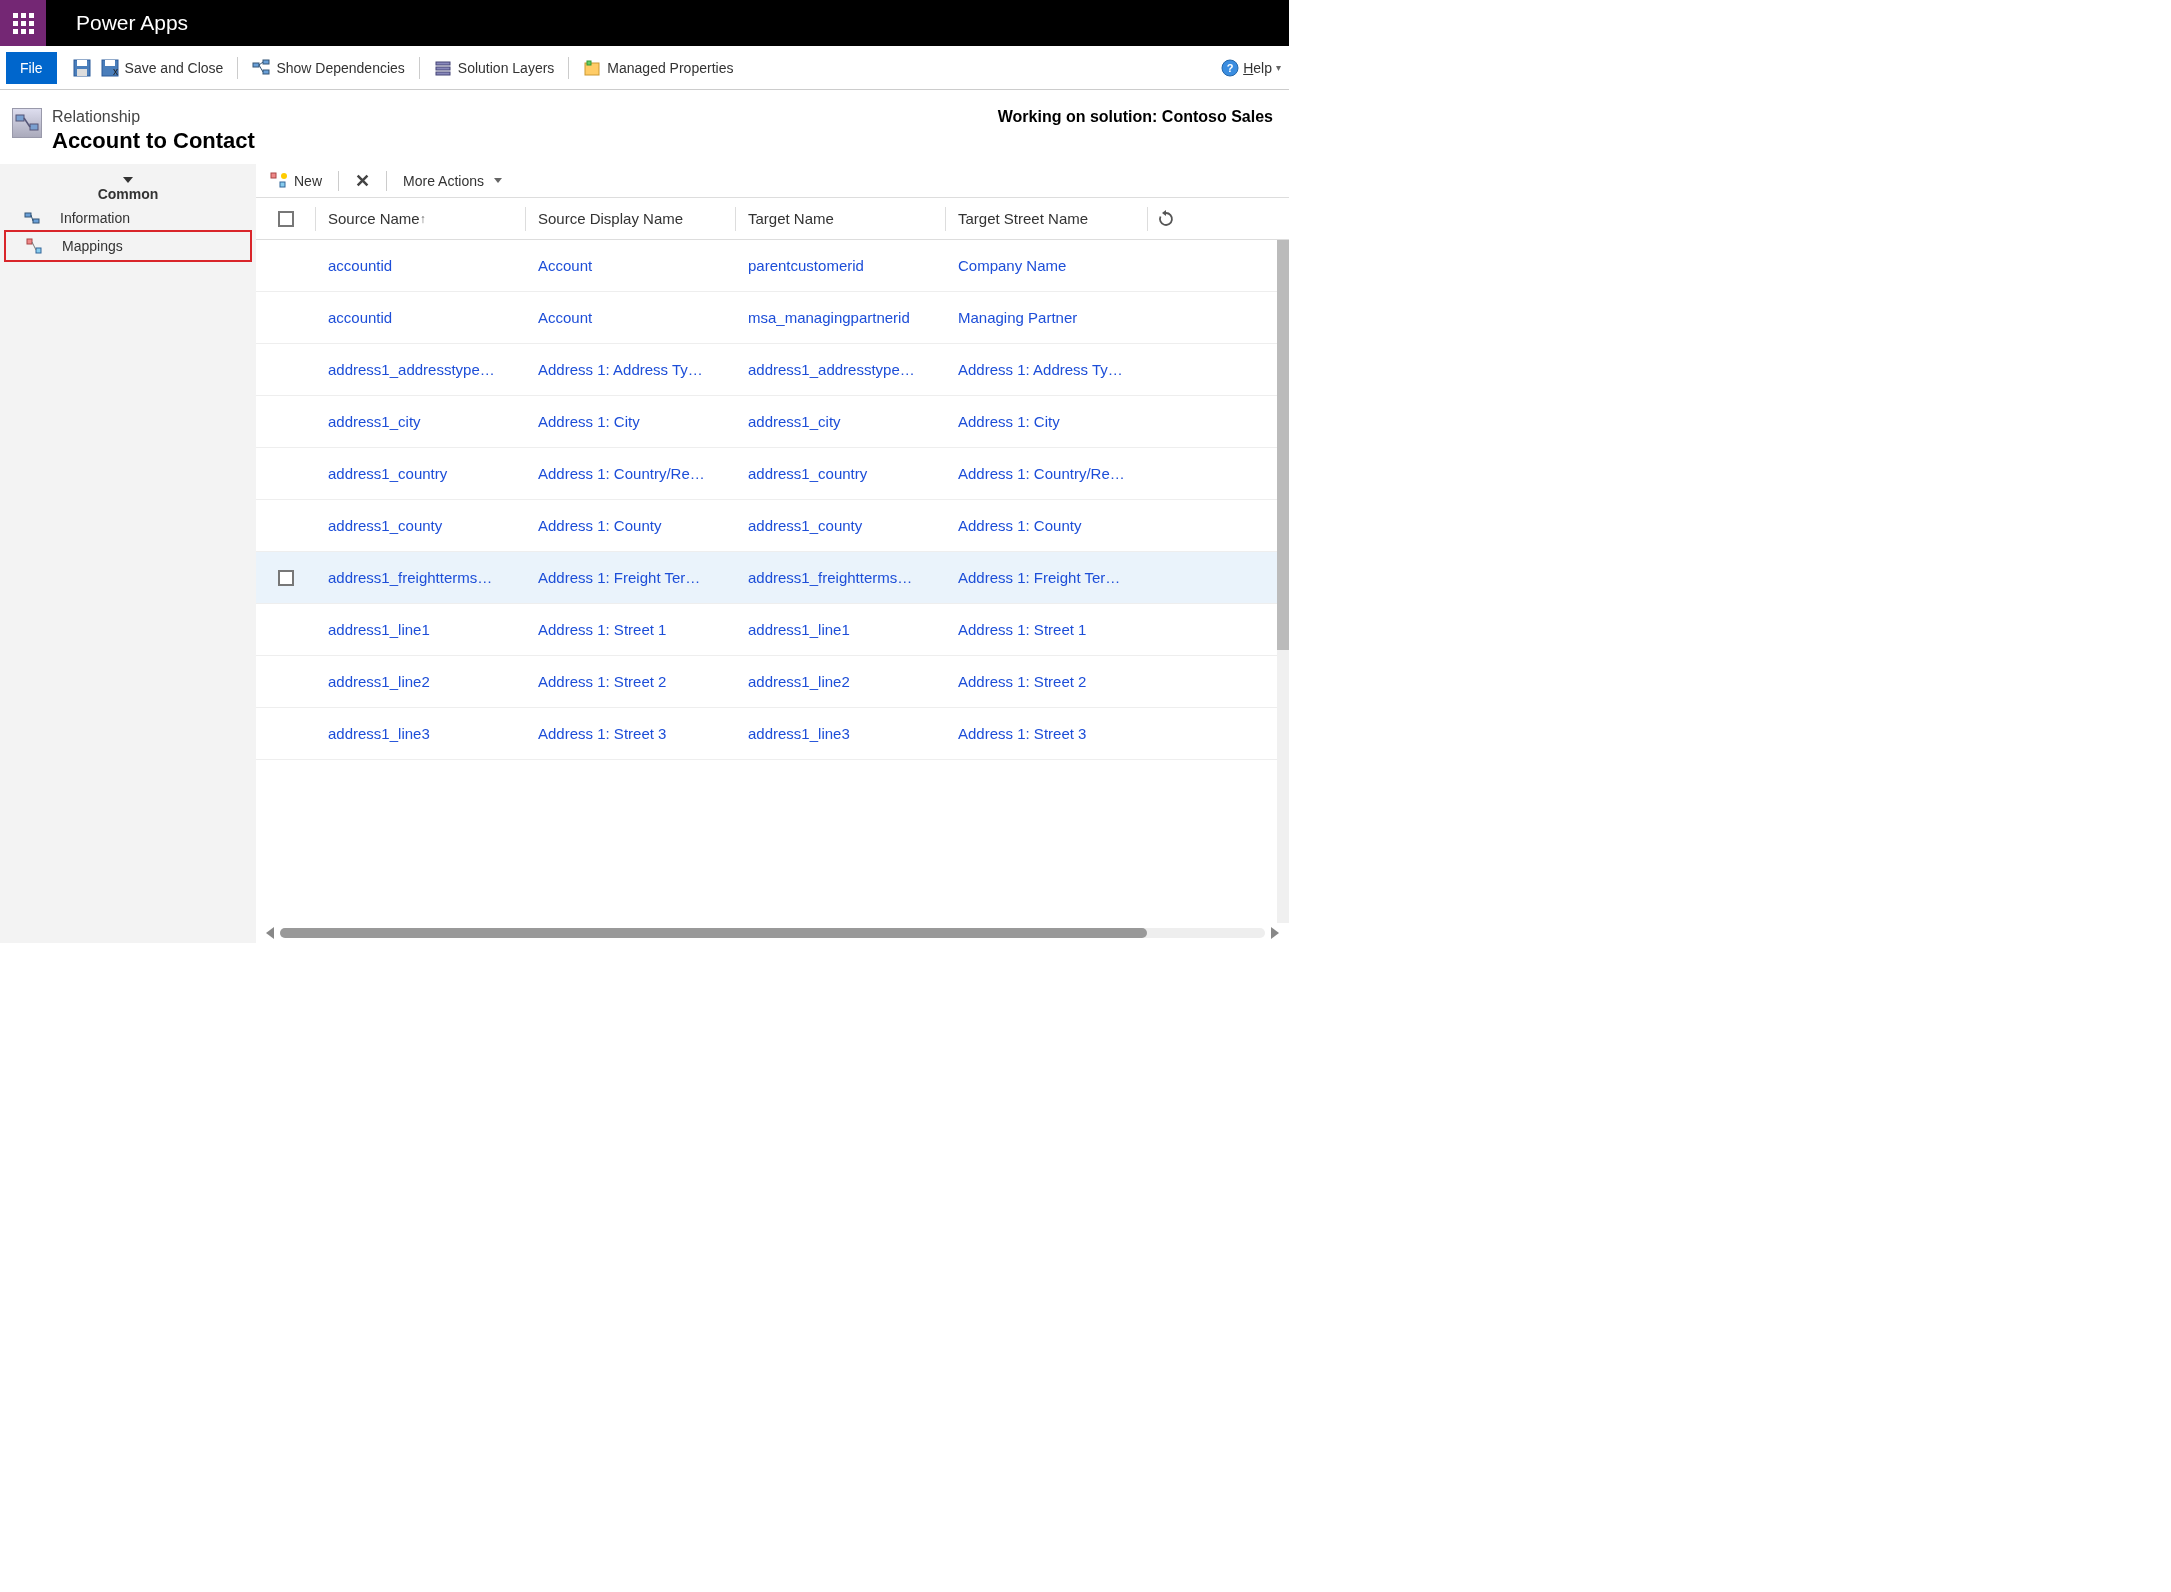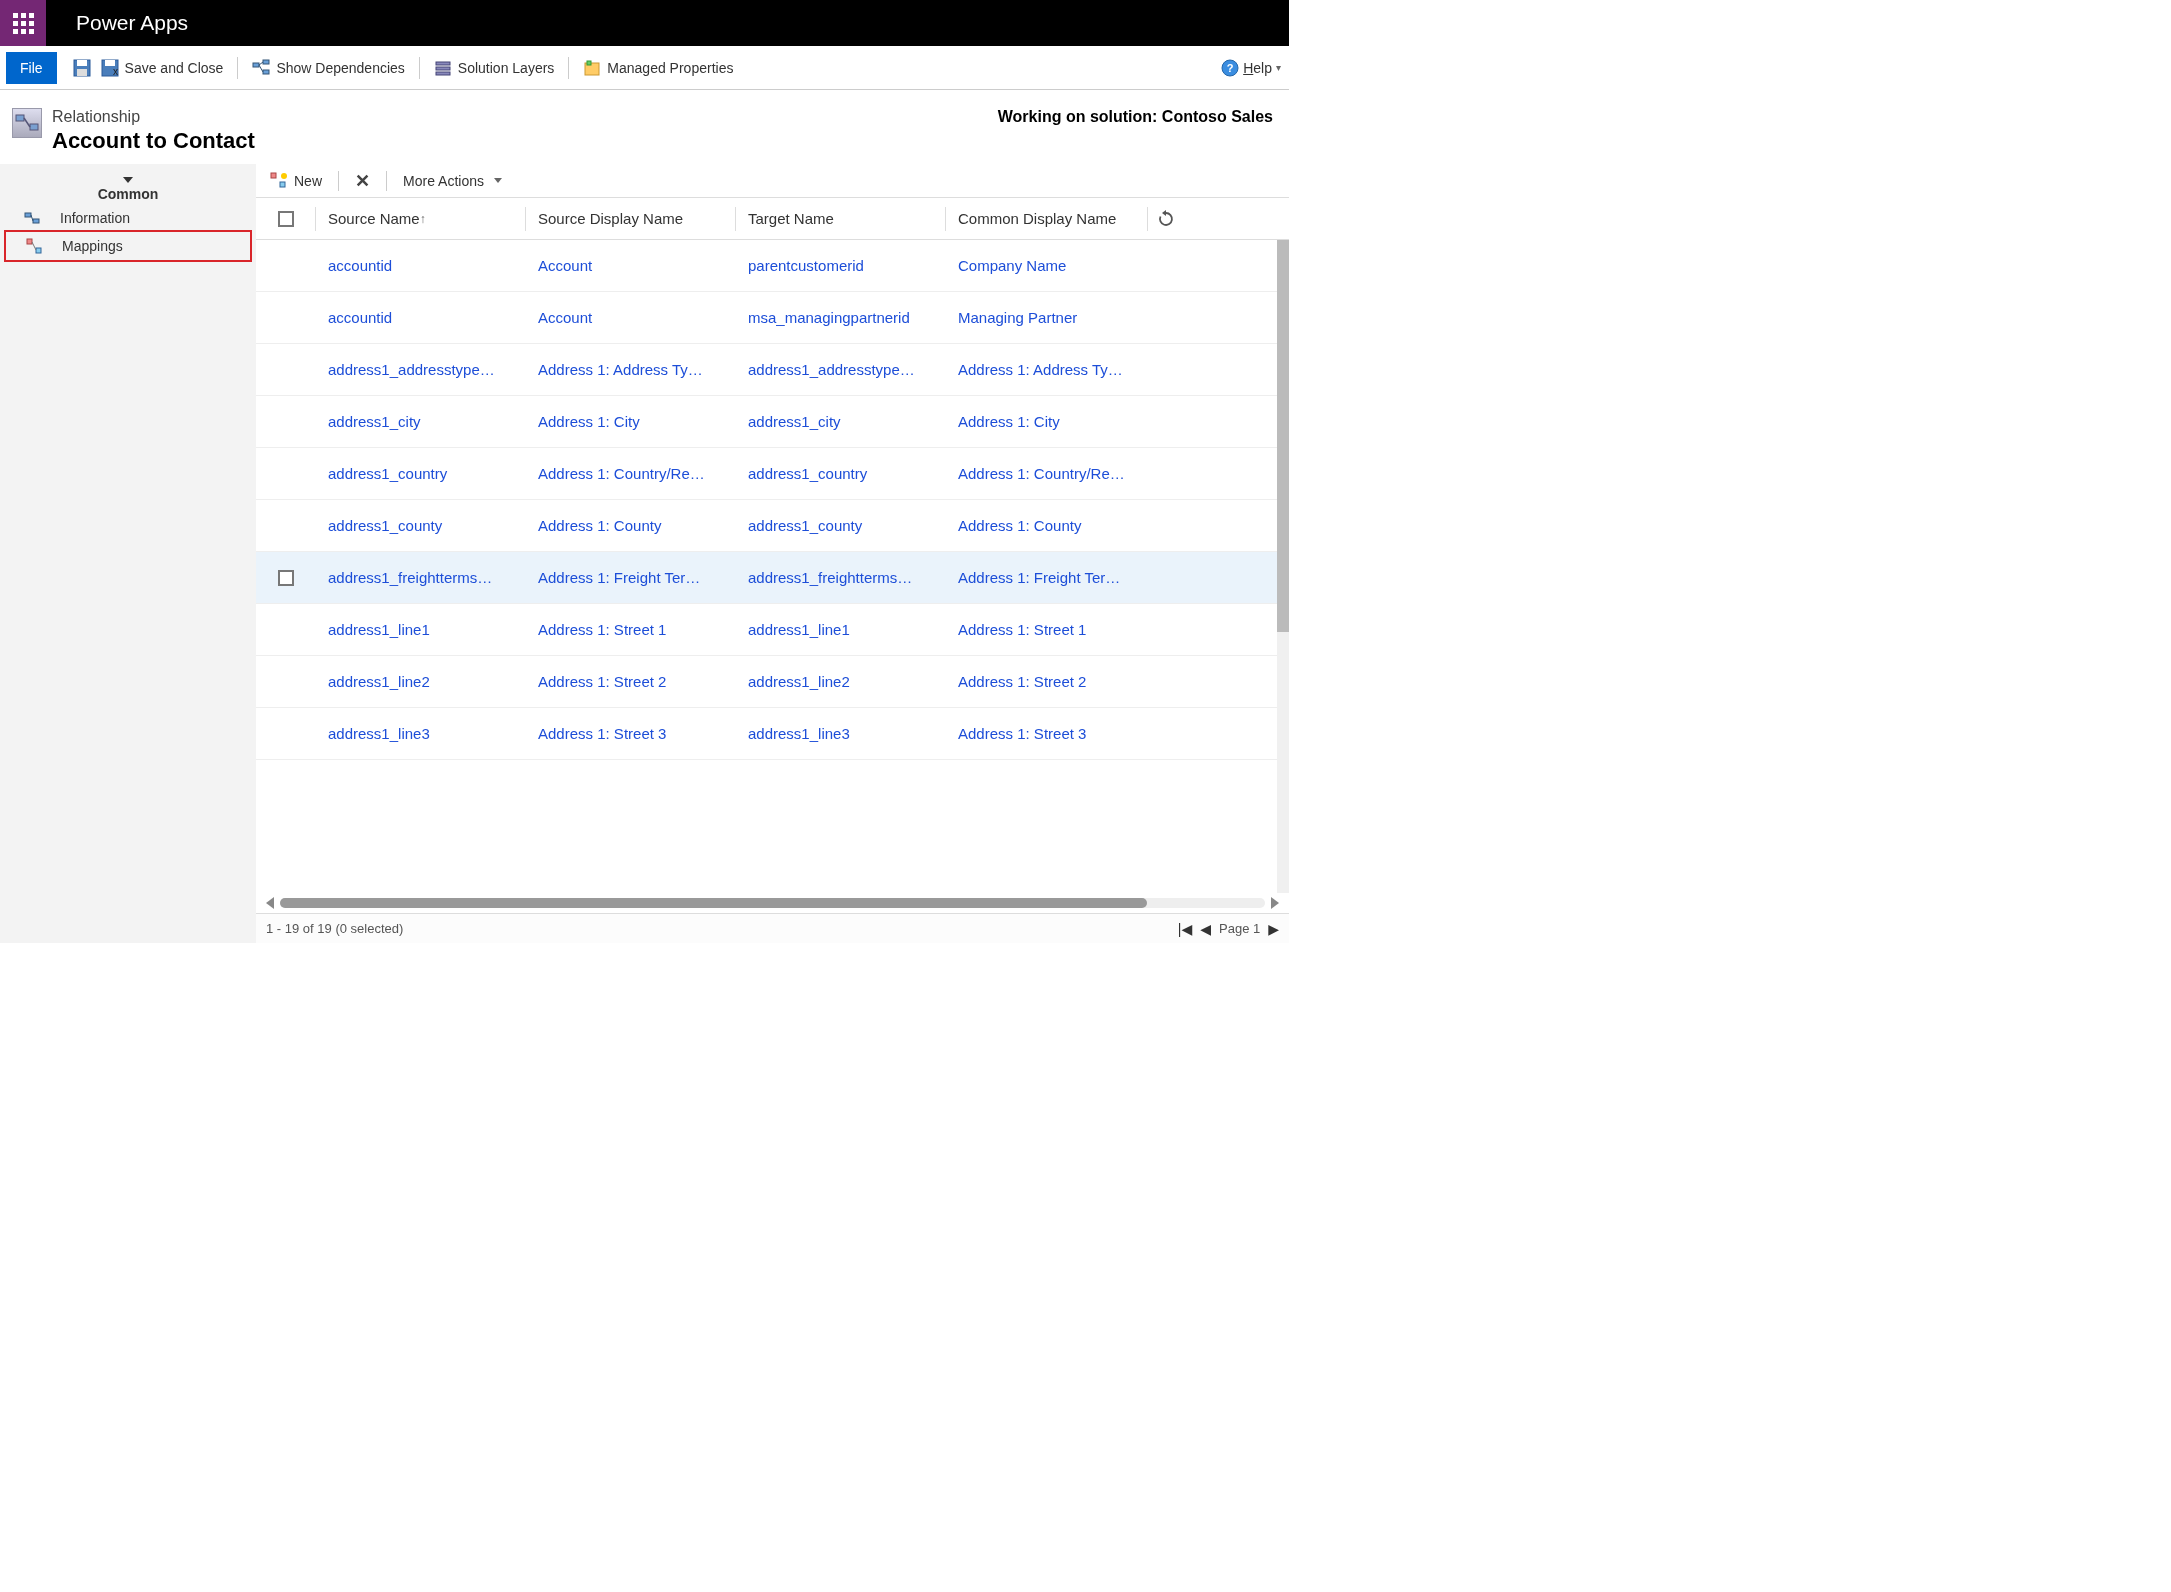--- a/index.html
+++ b/index.html
@@ -257,21 +257,21 @@
         <span>Source Name</span>
         <span class="sort-arrow">↑</span>
       </div>
       <div class="gh-col col-srcdisp">
         <span>Source Display Name</span>
       </div>
       <div class="gh-col col-tgname">
         <span>Target Name</span>
       </div>
       <div class="gh-col col-tgdisp">
-        <span>Common Display Name</span>
+        <span>Target Street Name</span>
       </div>
       <div class="gh-refresh">
         <svg width="18" height="18" viewBox="0 0 18 18">
             <path d="M9 3 a6 6 0 1 1 -5.5 3.5" fill="none" stroke="#555" stroke-width="1.8"></path>
             <polygon points="9,0 9,6 5,3" fill="#555"></polygon>
           </svg>
       </div>
     </div>
 
     <div class="grid-body" id="grid-body">
@@ -371,23 +371,14 @@
       </div>
 
     <div class="hscroll">
       <div class="hscroll-arrow hscroll-left"></div>
       <div class="hscroll-track">
           <div class="hscroll-thumb"></div>
         </div>
       <div class="hscroll-arrow hscroll-right"></div>
     </div>
 
-    <div class="statusbar">
-      <div>1 - 19 of 19 (0 selected)</div>
-      <div class="paging">
-        <span class="page-btn">|◀</span>
-        <span class="page-btn">◀</span>
-        <span>Page 1</span>
-        <span class="page-btn">▶</span>
-      </div>
-    </div>
   </div>
 </div>
 
 </body></html>

